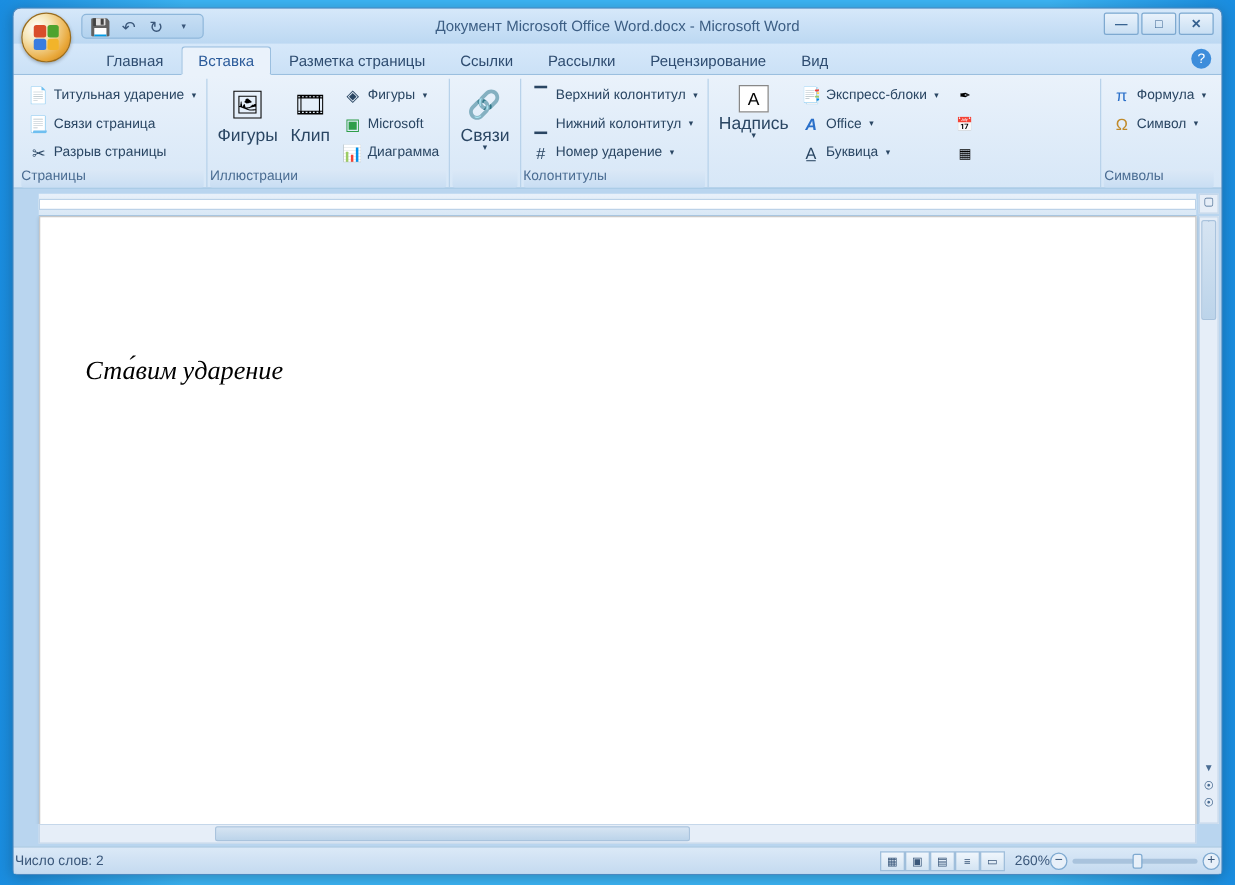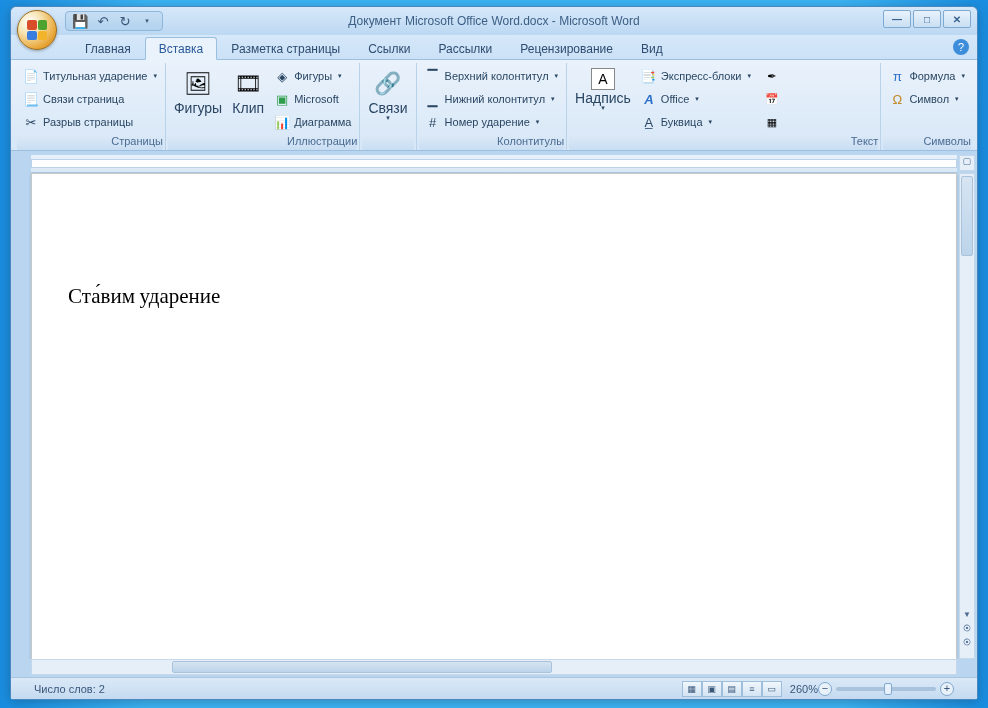--- a/index.html
+++ b/index.html
@@ -49,44 +49,44 @@
 .winctrls button{width:28px;height:18px;border:1px solid #7ea9d0;background:linear-gradient(#e9f2fb,#c9dff3);color:#35608f;cursor:pointer;font-weight:bold;font-size:10px;border-radius:2px;margin-left:2px;}
 
 .tabsrow { height:24px; background:linear-gradient(#d6e8fa,#cbe1f6); display:flex; align-items:flex-end; padding-left:60px;position:relative;}
 .tabsrow .tab{padding:4px 13px 3px;color:#2e4c70;cursor:pointer;font-size:12px;border:1px solid transparent;border-bottom:none;}
 .tabsrow .tab.active{background:#eaf2fb;border:1px solid #9bbfdf;border-bottom:1px solid #eaf2fb;border-radius:3px 3px 0 0;margin-bottom:-1px;color:#2a5a9a;}
 .help-icon{position:absolute;right:8px;top:4px;width:16px;height:16px;border-radius:50%;background:#3d8ddb;color:#fff;text-align:center;line-height:16px;font-size:11px;cursor:pointer;}
 
 .ribbon{height:92px;background:linear-gradient(#eaf2fb,#d7e7f7);border-top:1px solid #9bbfdf;border-bottom:1px solid #9bbfdf;display:flex;padding:3px 4px 0;}
 .group{border-right:1px solid #b8d2ea;display:flex;flex-direction:column;padding:2px 4px 0;}
 .group-body{flex:1;display:flex;gap:2px;align-items:flex-start;}
-.group-label{height:15px;text-align:right;font-size:11px;color:#4a6c92;background:linear-gradient(#dce9f7,#c9def3);border-radius:0 0 2px 2px;margin:0 -2px;}
+.group-label{height:15px;text-align:left;font-size:11px;color:#4a6c92;background:linear-gradient(#dce9f7,#c9def3);border-radius:0 0 2px 2px;margin:0 -2px;}
 .bigbtn{display:flex;flex-direction:column;align-items:center;padding:3px 4px 0;cursor:pointer;border-radius:3px;min-width:40px;}
 .bigbtn .ic{width:32px;height:32px;display:flex;align-items:center;justify-content:center;font-size:22px;}
 .bigbtn .lbl{font-size:14px;color:#2a4663;text-align:right;line-height:12px;margin-top:2px;}
 .bigbtn .dd{font-size:7px;color:#2a4663;}
 .vstack{display:flex;flex-direction:column;gap:1px;}
 .smallbtn{display:flex;align-items:center;gap:4px;padding:2px 4px;cursor:pointer;border-radius:2px;height:22px;font-size:11px;color:#2a4663;white-space:nowrap;}
 .smallbtn .ic{width:16px;height:16px;display:flex;align-items:center;justify-content:center;font-size:13px;}
 .smallbtn .dd{font-size:7px;margin-left:2px;color:#2a4663;}
 .iconcell{width:22px;height:22px;display:flex;align-items:center;justify-content:center;cursor:pointer;border-radius:2px;}
 
 .workspace{flex:1;display:flex;flex-direction:column;background:#b9d5ef;position:relative;overflow:hidden;}
 .ruler-h{height:18px;background:linear-gradient(#e9f1fa,#d9e8f6);border-bottom:1px solid #a9c6e0;margin:4px 20px 0 20px;position:relative;}
 .ruler-h::before{content:"";position:absolute;left:0;right:0;top:4px;bottom:4px;background:#fff;border:1px solid #bcd2e8;}
 .docarea{flex:1;overflow:auto;margin:0 4px;position:relative;}
-.page{background:#fff;margin:0 16px 0 16px;min-height:520px;box-shadow:0 1px 3px rgba(0,0,0,.15);padding:110px 36px 36px;border:1px solid #c8c8c8;}
+.page{background:#fff;margin:0 16px 0 16px;min-height:520px;box-shadow:0 1px 3px rgba(0,0,0,.15);padding:110px 36px 36px;border:1px solid #c8c8c8;font-style:italic;}
 .page-text{font-family:Cambria,Georgia,serif;font-size:21px;color:#000;}
 .vscroll{position:absolute;right:2px;top:22px;bottom:18px;width:16px;background:#e6eef8;border:1px solid #c5d7ea;}
 .vscroll .thumb{position:absolute;left:1px;right:1px;top:2px;height:80px;background:linear-gradient(#d6e4f2,#bcd4ea);border:1px solid #a9c3dd;border-radius:2px;}
 .vscroll .arr{position:absolute;left:0;right:0;height:14px;text-align:center;font-size:8px;color:#4a6c92;}
 .hscroll{height:16px;background:#e6eef8;border:1px solid #c5d7ea;margin:0 20px 2px 20px;position:relative;}
 .hscroll .thumb{position:absolute;top:1px;bottom:1px;left:140px;width:380px;background:linear-gradient(#d6e4f2,#bcd4ea);border:1px solid #a9c3dd;border-radius:2px;}
 
-.statusbar{height:22px;background:linear-gradient(#dbe9f7,#c4daf0);border-top:1px solid #a9c6e0;display:flex;align-items:center;padding:0 23px;font-size:11px;color:#3a577a;}
+.statusbar{height:22px;background:linear-gradient(#dbe9f7,#c4daf0);border-top:1px solid #a9c6e0;display:flex;align-items:center;padding:0 1px;font-size:11px;color:#3a577a;}
 .statusbar .spacer{flex:1;}
 .viewbtns{display:flex;gap:0;margin-right:8px;}
 .viewbtns div{width:20px;height:16px;border:1px solid #9fbedb;background:linear-gradient(#f0f6fc,#d4e4f3);cursor:pointer;display:flex;align-items:center;justify-content:center;font-size:9px;}
 .zoom{display:flex;align-items:center;gap:4px;}
 .zoom-track{width:100px;height:4px;background:#a9c3dd;position:relative;border-radius:2px;}
 .zoom-thumb{position:absolute;left:48px;top:-4px;width:8px;height:12px;background:#e8f0f9;border:1px solid #7ea9d0;border-radius:2px;}
 .zbtn{width:14px;height:14px;border-radius:50%;border:1px solid #7ea9d0;background:#e8f0f9;text-align:center;line-height:11px;cursor:pointer;font-size:11px;}
 .side-strip{position:absolute;right:2px;top:4px;width:16px;height:16px;background:#e6eef8;border:1px solid #c5d7ea;font-size:9px;text-align:center;color:#4a6c92;}
 </style>
 </head>
@@ -246,21 +246,20 @@
               <span>✒</span>
             </div>
           <div class="iconcell">
               <span>📅</span>
             </div>
           <div class="iconcell">
               <span>▦</span>
             </div>
         </div>
       </div>
-      <div class="group-label">Текст</div>
     </div>
 
     <div class="group" style="border-right:none;">
       <div class="group-body">
         <div class="vstack">
           <div class="smallbtn">
               <span class="ic" style="color:#2a6fc9;">π</span>
               <span>Формула</span>
               <span class="dd">▾</span>
             </div>

